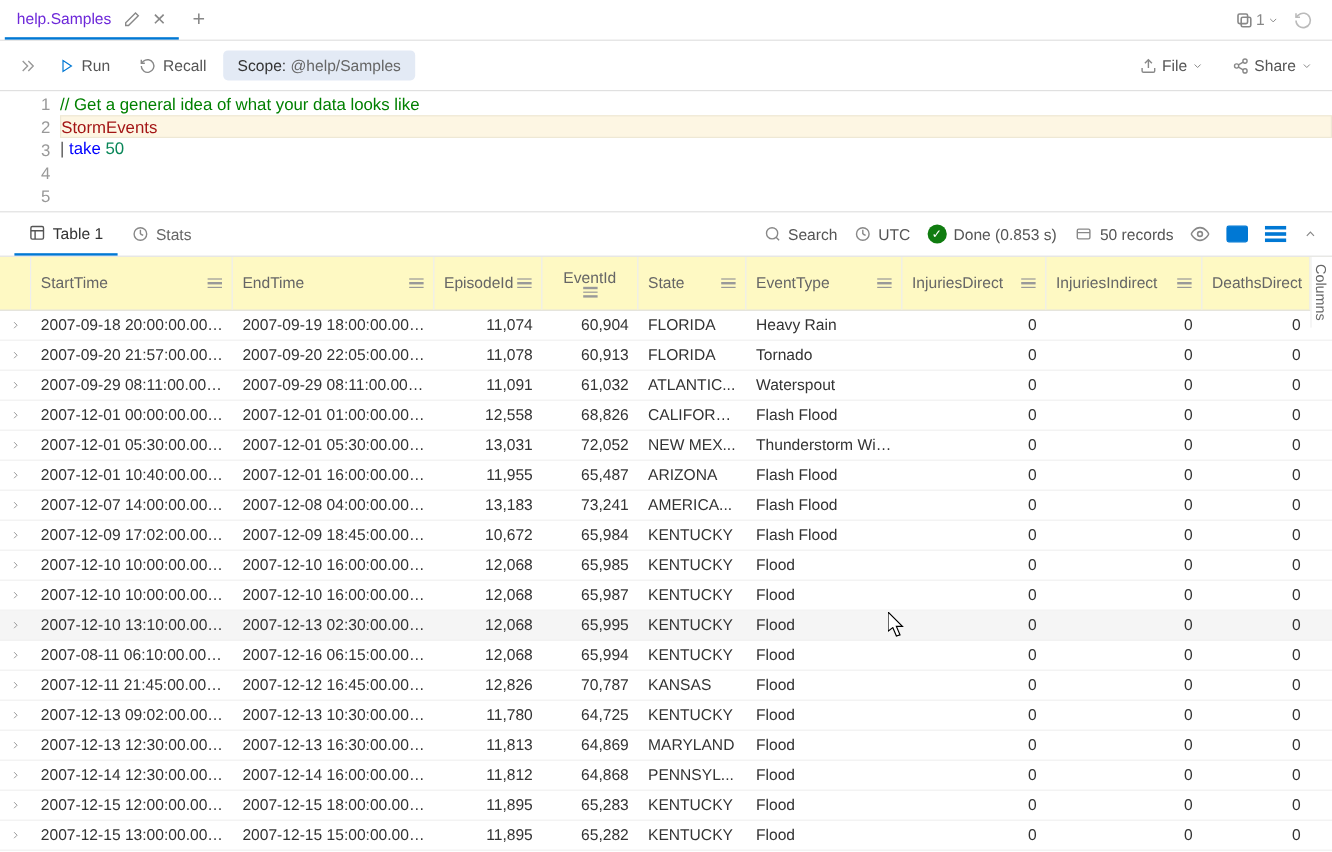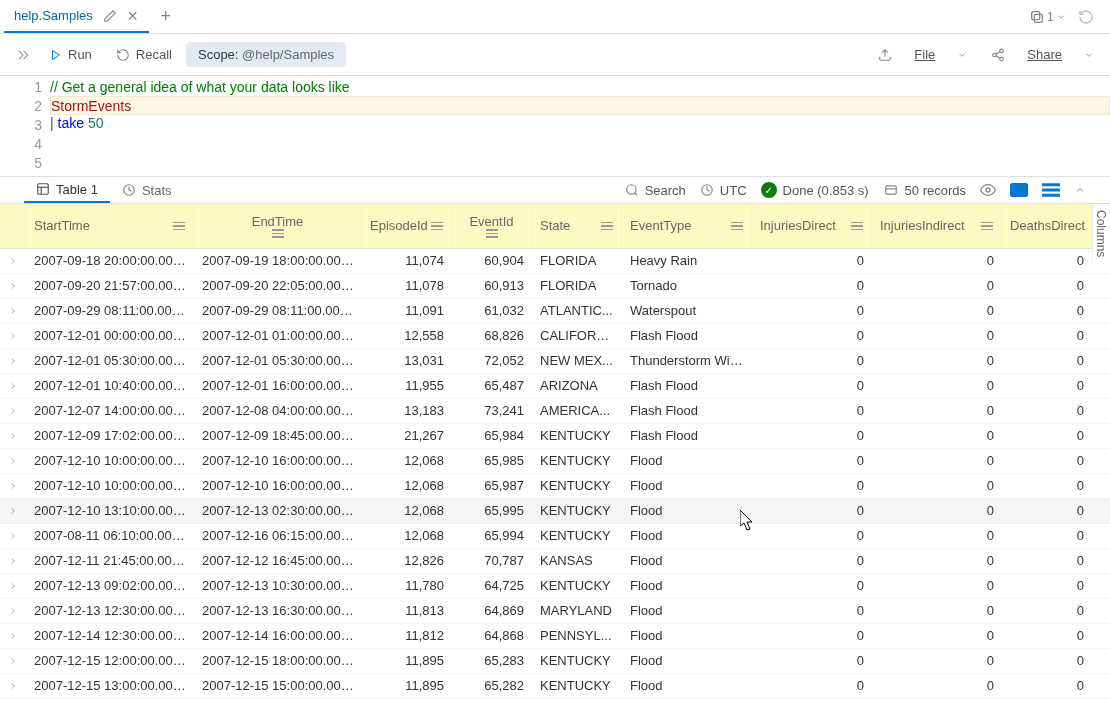--- a/index.html
+++ b/index.html
@@ -28,21 +28,21 @@
 }
 .tab {
   display: flex;
   align-items: center;
   padding: 0 10px;
   height: 100%;
   border-bottom: 2px solid #0078d4;
   gap: 10px;
 }
 .tab-title {
-  color: #0369a1;
+  color: #6d28d9;
 }
 .tab-icon {
   color: #888;
   cursor: pointer;
 }
 .tab-close {
   color: #888;
   cursor: pointer;
   font-size: 14px;
 }
@@ -103,25 +103,24 @@
 }
 .toolbar-right {
   margin-left: auto;
   display: flex;
   align-items: center;
   gap: 12px;
 }
 .toolbar-right-btn {
   display: flex;
   align-items: center;
-  gap: 22px;
+  gap: 4px;
   color: #555;
   cursor: pointer;
   padding: 4px 6px;
-  text-decoration: underline;
 }
 
 
 .code-editor {
   display: flex;
   font-family: 'Consolas', 'Monaco', monospace;
   font-size: 14px;
   min-height: 100px;
   position: relative;
 }
@@ -153,24 +152,24 @@
 .tk-comment { color: #008000; margin-top: 20px; }
 .tk-identifier { color: #a31515; }
 .tk-pipe { color: #555; }
 .tk-keyword { color: #0000ff; }
 .tk-number { color: #098658; }
 
 
 .results-bar {
   display: flex;
   align-items: center;
-  height: 28px;
+  height: 38px;
   border-top: 1px solid #e0e0e0;
   border-bottom: 1px solid #e0e0e0;
-  padding: 0 24px;
+  padding: 0 12px;
 }
 .results-tab {
   display: flex;
   align-items: center;
   gap: 6px;
   padding: 0 12px;
   height: 100%;
   color: #666;
   cursor: pointer;
 }
@@ -267,21 +266,21 @@
 }
 .col-expand {
   width: 26px;
   flex-shrink: 0;
   display: flex;
   align-items: center;
   justify-content: center;
   color: #999;
 }
 .col-starttime { width: 168px; }
-.col-endtime { width: 168px; flex-direction: column; }
+.col-endtime { width: 168px; }
 .col-episodeid { width: 90px; }
 .col-eventid { width: 80px; flex-direction: column; }
 .col-state { width: 90px; }
 .col-eventtype { width: 130px; }
 .col-injuriesdirect { width: 120px; }
 .col-injuriesindirect { width: 130px; }
 .col-deathsdirect { width: 90px; }
 
 .columns-sidebar {
   position: absolute;
@@ -661,21 +660,21 @@
         <div class="col col-deathsdirect num">0</div>
       </div>
       <div class="grid-row">
         <div class="col col-expand">
           <svg width="10" height="10" viewBox="0 0 24 24" fill="none" stroke="#999" stroke-width="2">
             <path d="M9 18l6-6-6-6"></path>
           </svg>
         </div>
         <div class="col col-starttime">2007-12-09 17:02:00.0000</div>
         <div class="col col-endtime">2007-12-09 18:45:00.0000</div>
-        <div class="col col-episodeid num">21,267</div>
+        <div class="col col-episodeid num">10,672</div>
         <div class="col col-eventid num">65,984</div>
         <div class="col col-state">KENTUCKY</div>
         <div class="col col-eventtype">Flash Flood</div>
         <div class="col col-injuriesdirect num">0</div>
         <div class="col col-injuriesindirect num">0</div>
         <div class="col col-deathsdirect num">0</div>
       </div>
       <div class="grid-row">
         <div class="col col-expand">
           <svg width="10" height="10" viewBox="0 0 24 24" fill="none" stroke="#999" stroke-width="2">

